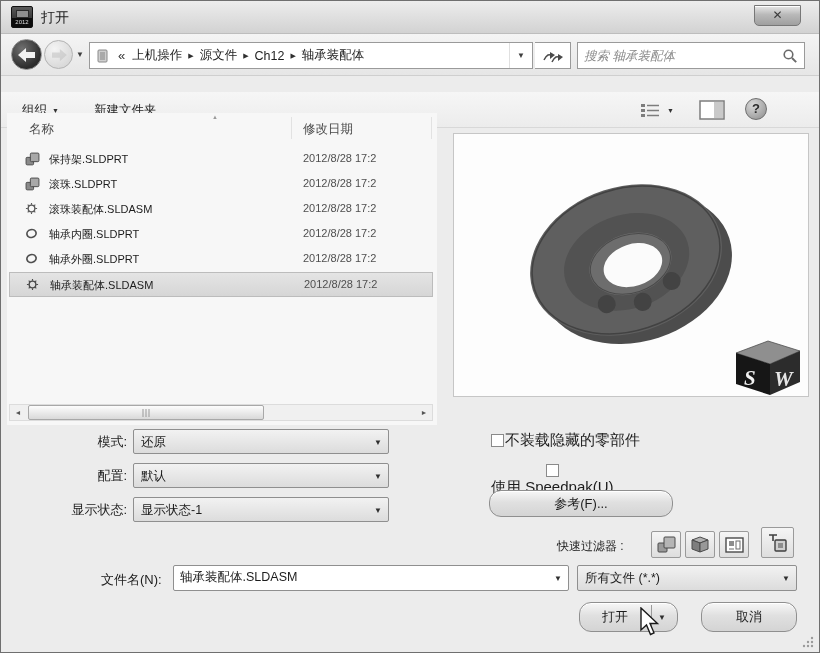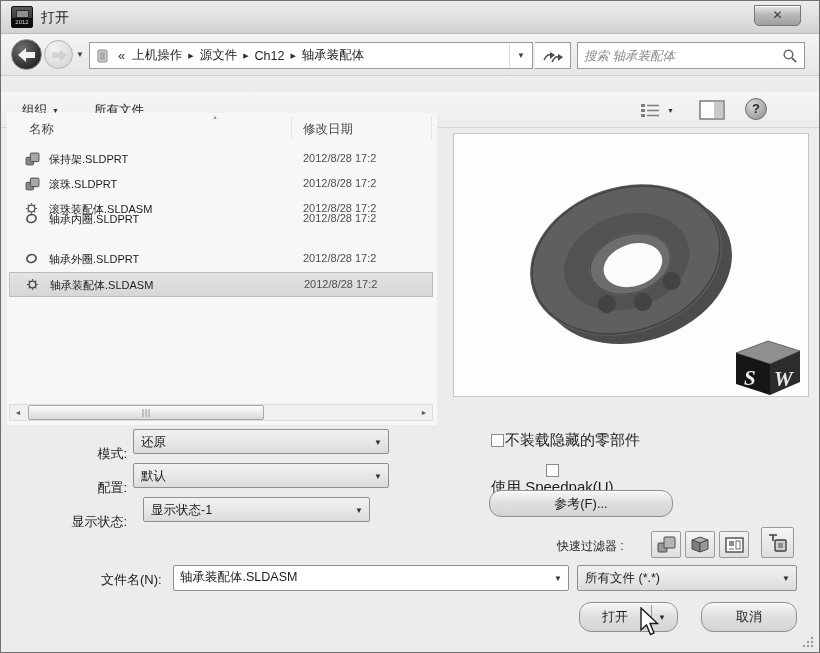--- a/index.html
+++ b/index.html
@@ -89,21 +89,21 @@
     border-radius:2px; background:linear-gradient(#fdfdfd,#d9d9d9); }
   .hs-grip { position:absolute; left:50%; top:3px; transform:translateX(-50%); display:flex; gap:2px; }
   .hs-grip i { width:1px; height:8px; background:#9a9a9a; }
 
   
   .preview { position:absolute; left:452px; top:132px; width:356px; height:264px; background:#fdfdfd;
     border:1px solid #c6c6c6; }
   .swlogo { position:absolute; right:4px; bottom:0; }
 
   
-  .flabel { position:absolute; width:124px; text-align:right; font-size:13px; color:#1c1c1c;margin-top:12px; }
+  .flabel { position:absolute; width:124px; text-align:right; font-size:13px; color:#1c1c1c; }
   .combo { position:absolute; height:25px; border:1px solid #8f8f8f; border-radius:2px;
     background:linear-gradient(#f2f2f2,#dcdcdc); font-size:12.5px; color:#1c1c1c; }
   .combo .cval { position:absolute; left:7px; top:4px; white-space:nowrap; }
   .combo .carr { position:absolute; right:6px; top:8px; font-size:8px; color:#2f2f2f; }
   .combo.lightfield { background:#fff; }
   .combo.lightfield input { position:absolute; left:6px; top:2px; width:86%; height:19px; border:none; outline:none;
     font-size:12.5px; color:#1c1c1c; background:transparent; font-family:inherit; }
 
   .cb-row { position:absolute; display:flex; align-items:center; gap:1px; font-size:15px; color:#1c1c1c; }
   .cb-box { width:13px; height:13px; background:#fff; border:1px solid #8a8a8a; }
@@ -191,21 +191,21 @@
       </svg>
     </div>
   </div>
 
   <div class="toolbar">
     <div class="tb-btn organize">
       <span>组织</span>
       <span class="mini-arrow">▼</span>
     </div>
     <div class="tb-btn newfolder">
-      <span>所有文件</span>
+      <span>新建文件夹</span>
     </div>
     <div class="tb-btn views-btn">
       <svg width="21" height="17" viewBox="0 0 21 17">
         <rect x="1" y="2" width="4" height="3" fill="#7d7d7d"></rect>
           <line x1="7" y1="3.5" x2="19" y2="3.5" stroke="#7d7d7d" stroke-width="1.5"></line>
         <rect x="1" y="7" width="4" height="3" fill="#7d7d7d"></rect>
           <line x1="7" y1="8.5" x2="19" y2="8.5" stroke="#7d7d7d" stroke-width="1.5"></line>
         <rect x="1" y="12" width="4" height="3" fill="#7d7d7d"></rect>
           <line x1="7" y1="13.5" x2="19" y2="13.5" stroke="#7d7d7d" stroke-width="1.5"></line>
       </svg>
@@ -248,21 +248,21 @@
       <span class="fdate">2012/8/28 17:2</span>
     </div>
     <div class="frow" style="top:84px">
       <svg class="fico" width="13" height="13" viewBox="0 0 14 14">
         <circle cx="7" cy="7" r="3.6" fill="none" stroke="#5a5a5a" stroke-width="1.5"></circle>
         <path d="M7 1v2M7 11v2M1 7h2M11 7h2M2.9 2.9l1.3 1.3M9.8 9.8l1.3 1.3M11.1 2.9L9.8 4.2M4.2 9.8l-1.3 1.3" stroke="#5a5a5a" stroke-width="1.2"></path>
       </svg>
       <span class="fname">滚珠装配体.SLDASM</span>
       <span class="fdate">2012/8/28 17:2</span>
     </div>
-    <div class="frow" style="top:94px">
+    <div class="frow" style="top:109px">
       <svg class="fico" width="13" height="13" viewBox="0 0 14 14">
         <ellipse cx="7" cy="7" rx="5" ry="4.2" fill="none" stroke="#4f4f4f" stroke-width="1.8" transform="rotate(-15 7 7)"></ellipse>
       </svg>
       <span class="fname">轴承内圈.SLDPRT</span>
       <span class="fdate">2012/8/28 17:2</span>
     </div>
     <div class="frow" style="top:134px">
       <svg class="fico" width="13" height="13" viewBox="0 0 14 14">
         <ellipse cx="7" cy="7" rx="5" ry="4.2" fill="none" stroke="#4f4f4f" stroke-width="1.8" transform="rotate(-15 7 7)"></ellipse>
       </svg>
@@ -321,21 +321,21 @@
     <span class="carr">▼</span>
   </div>
 
   <span class="flabel" style="left:2px; top:466px;">配置:</span>
   <div class="combo" style="left:132px; top:462px; width:256px;">
     <span class="cval">默认</span>
     <span class="carr">▼</span>
   </div>
 
   <span class="flabel" style="left:2px; top:500px;">显示状态:</span>
-  <div class="combo" style="left:142px; top:496px; width:227px;">
+  <div class="combo" style="left:132px; top:496px; width:256px;">
     <span class="cval">显示状态-1</span>
     <span class="carr">▼</span>
   </div>
 
   <div class="cb-row" style="left:490px; top:430px;">
     <span class="cb-box"></span>
     <span>不装载隐藏的零部件</span>
   </div>
   <div class="cb-row" style="left:490px; top:463px;flex-direction:column;">
     <span class="cb-box"></span>

